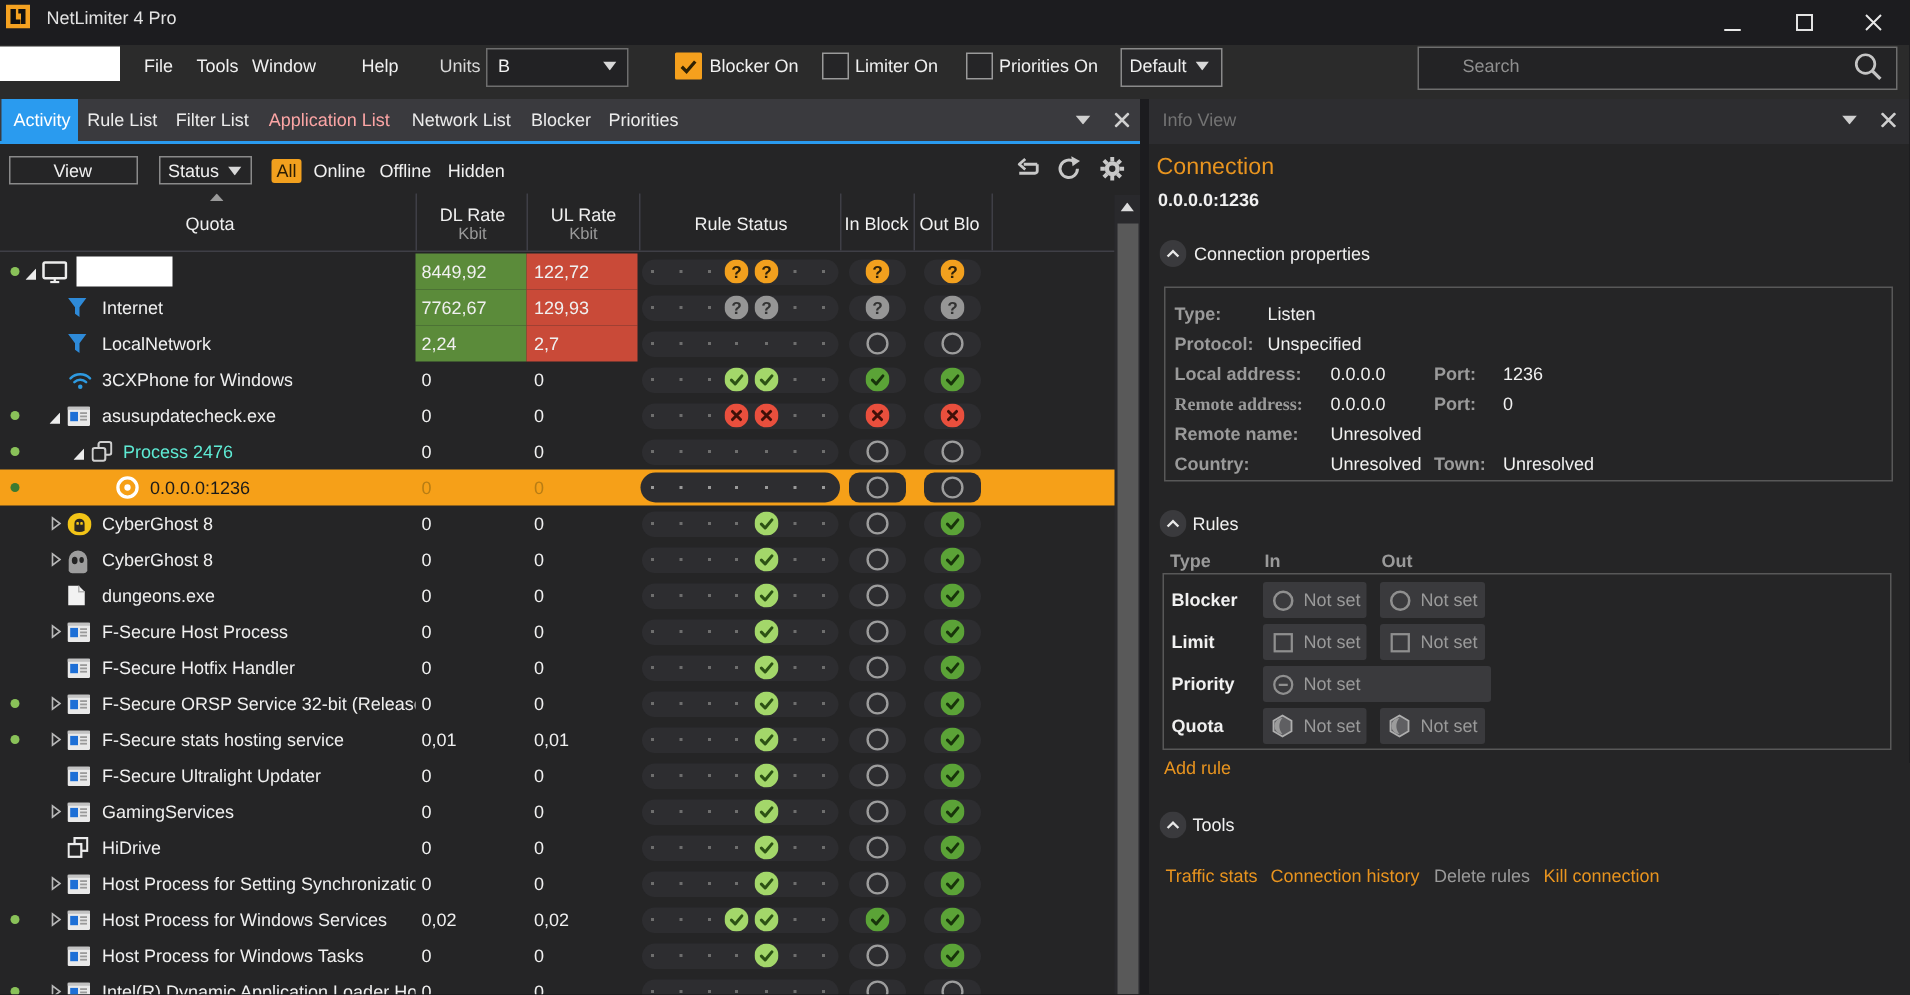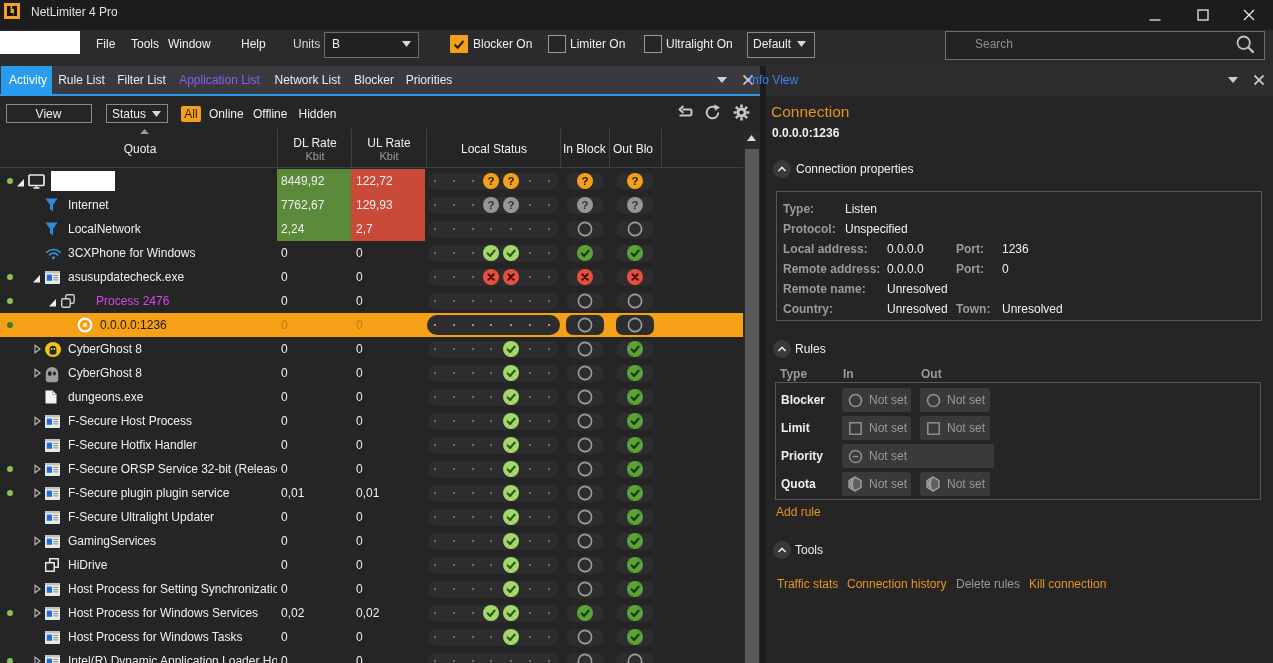--- a/index.html
+++ b/index.html
@@ -46,47 +46,47 @@
       <path d="M0 0 h9 l-4.5 6 z" fill="#d8d8d8"></path>
     </svg>
 <div style="position:absolute;left:450px;top:35px;width:18px;height:18px;background:#f5a01d;border-radius:1px;"></div>
 <svg style="position:absolute;left:452px;top:37px;" width="14" height="14" viewBox="0 0 14 14">
       <path d="M2.5 7.5 l3.2 3.2 L11.5 4" fill="none" stroke="#2e2103" stroke-width="2.2"></path>
     </svg>
 <div class="t" style="left:473px;top:36px;">Blocker On</div>
 <div style="position:absolute;left:548px;top:35px;width:18px;height:18px;background:#252527;border:1.5px solid #9a9a9a;box-sizing:border-box;"></div>
 <div class="t" style="left:570px;top:36px;">Limiter On</div>
 <div style="position:absolute;left:644px;top:35px;width:18px;height:18px;background:#252527;border:1.5px solid #9a9a9a;box-sizing:border-box;"></div>
-<div class="t" style="left:666px;top:36px;">Ultralight On</div>
+<div class="t" style="left:666px;top:36px;">Priorities On</div>
 <div style="position:absolute;left:747px;top:32px;width:66px;height:24px;border:1px solid #8a8a8a;background:#28282a;"></div>
 <div class="t" style="left:753px;top:36px;">Default</div>
 <svg style="position:absolute;left:797px;top:41px;" width="9" height="6" viewBox="0 0 9 6">
       <path d="M0 0 h9 l-4.5 6 z" fill="#d8d8d8"></path>
     </svg>
 <div style="position:absolute;left:945px;top:31px;width:318px;height:27px;border:1px solid #6e6e6e;background:#232325;"></div>
 <div class="t" style="left:975px;top:36px;color:#8f8f8f;">Search</div>
 <svg style="position:absolute;left:1235px;top:34px;" width="21" height="21" viewBox="0 0 21 21">
       <circle cx="8.7" cy="8.7" r="6.2" fill="none" stroke="#c4c4c4" stroke-width="1.8"></circle>
       <path d="M13.2 13.2 L18.6 18.6" stroke="#c4c4c4" stroke-width="2.2"></path>
     </svg>
 <div style="position:absolute;left:1px;top:66px;width:51px;height:27.5px;background:#2a9bef;"></div>
 <div class="t" style="left:28px;top:72px;transform:translateX(-50%);color:#fff;">Activity</div>
 <div class="t" style="left:81.5px;top:72px;transform:translateX(-50%);color:#ececec;">Rule List</div>
 <div class="t" style="left:141.5px;top:72px;transform:translateX(-50%);color:#ececec;">Filter List</div>
-<div class="t" style="left:219.5px;top:72px;transform:translateX(-50%);color:#8b5cf6;">Application List</div>
+<div class="t" style="left:219.5px;top:72px;transform:translateX(-50%);color:#fca5a5;">Application List</div>
 <div class="t" style="left:307.5px;top:72px;transform:translateX(-50%);color:#ececec;">Network List</div>
 <div class="t" style="left:374px;top:72px;transform:translateX(-50%);color:#ececec;">Blocker</div>
 <div class="t" style="left:429px;top:72px;transform:translateX(-50%);color:#ececec;">Priorities</div>
 <svg style="position:absolute;left:716.5px;top:77px;" width="10" height="6" viewBox="0 0 10 6">
       <path d="M0 0 h10 l-5 6 z" fill="#cfcfcf"></path>
     </svg>
 <svg style="position:absolute;left:742.5px;top:75px;" width="10" height="10" viewBox="0 0 10 10">
       <path d="M0.5 0.5 L9.5 9.5 M9.5 0.5 L0.5 9.5" stroke="#cfcfcf" stroke-width="1.7"></path>
     </svg>
-<div class="t" style="left:749px;top:72px;color:#3b82f6;">Info View</div>
+<div class="t" style="left:775px;top:72px;color:#737373;">Info View</div>
 <svg style="position:absolute;left:1228px;top:77px;" width="10" height="6" viewBox="0 0 10 6">
       <path d="M0 0 h10 l-5 6 z" fill="#cfcfcf"></path>
     </svg>
 <svg style="position:absolute;left:1254px;top:75px;" width="10" height="10" viewBox="0 0 10 10">
       <path d="M0.5 0.5 L9.5 9.5 M9.5 0.5 L0.5 9.5" stroke="#cfcfcf" stroke-width="1.7"></path>
     </svg>
 <div style="position:absolute;left:5.5px;top:104px;width:86px;height:19px;border:1px solid #8a8a8a;box-sizing:border-box;"></div>
 <div class="t" style="left:48.5px;top:105.5px;transform:translateX(-50%);">View</div>
 <div style="position:absolute;left:106px;top:104px;width:62px;height:19px;border:1px solid #8a8a8a;box-sizing:border-box;"></div>
 <div class="t" style="left:112px;top:105.5px;">Status</div>
@@ -116,21 +116,21 @@
       <circle cx="8.5" cy="8.5" r="2.1" fill="#252526"></circle>
     </svg>
 <svg style="position:absolute;left:140px;top:129px;" width="9" height="5" viewBox="0 0 9 5">
       <path d="M4.5 0 L9 5 H0 z" fill="#9a9a9a"></path>
     </svg>
 <div class="t" style="left:140px;top:141px;transform:translateX(-50%);">Quota</div>
 <div class="t" style="left:315px;top:134.5px;transform:translateX(-50%);">DL Rate</div>
 <div class="ts" style="left:315px;top:148px;transform:translateX(-50%);">Kbit</div>
 <div class="t" style="left:389px;top:134.5px;transform:translateX(-50%);">UL Rate</div>
 <div class="ts" style="left:389px;top:148px;transform:translateX(-50%);">Kbit</div>
-<div class="t" style="left:494px;top:141px;transform:translateX(-50%);">Local Status</div>
+<div class="t" style="left:494px;top:141px;transform:translateX(-50%);">Rule Status</div>
 <div class="t" style="left:563px;top:141px;">In Block</div>
 <div class="t" style="left:613px;top:141px;">Out Blo</div>
 <div style="position:absolute;left:277px;top:129px;width:1px;height:38px;background:#3f3f46;"></div>
 <div style="position:absolute;left:351px;top:129px;width:1px;height:38px;background:#3f3f46;"></div>
 <div style="position:absolute;left:425.5px;top:129px;width:1px;height:38px;background:#3f3f46;"></div>
 <div style="position:absolute;left:560px;top:129px;width:1px;height:38px;background:#3f3f46;"></div>
 <div style="position:absolute;left:609px;top:129px;width:1px;height:38px;background:#3f3f46;"></div>
 <div style="position:absolute;left:661px;top:129px;width:1px;height:38px;background:#3f3f46;"></div>
 <div style="position:absolute;left:0px;top:166.5px;width:743px;height:1px;background:#3f3f46;"></div>
 <div style="position:absolute;left:743px;top:130px;width:17px;height:533px;background:#29292c;"></div>
@@ -303,21 +303,21 @@
       <path d="M5.3 5.3 l5.4 5.4 M10.7 5.3 l-5.4 5.4" stroke="#401008" stroke-width="2" stroke-linecap="round"></path>
     </svg>
 <div style="position:absolute;left:7px;top:298.0px;width:6px;height:6px;background:#8ac259;border-radius:50%;"></div>
 <svg style="position:absolute;left:49px;top:299.0px;" width="7" height="7.5" viewBox="0 0 7 7.5">
       <path d="M7 0 V7.5 H0 z" fill="#ececec"></path>
     </svg>
 <svg style="position:absolute;left:61px;top:294.0px;" width="14" height="14" viewBox="0 0 14 14">
       <rect x="4.7" y="0.7" width="8.5" height="8.5" rx="1.5" fill="none" stroke="#cfcfcf" stroke-width="1.4"></rect>
       <rect x="0.7" y="4.7" width="8.5" height="8.5" rx="1.5" fill="#252526" stroke="#cfcfcf" stroke-width="1.4"></rect>
     </svg>
-<div class="t" style="left:96px;top:293.0px;color:#d946ef;max-width:192px;overflow:hidden;">Process 2476</div>
+<div class="t" style="left:82px;top:293.0px;color:#5eead4;max-width:192px;overflow:hidden;">Process 2476</div>
 <div class="t" style="left:281px;top:293.0px;color:#f0f0f0;">0</div>
 <div class="t" style="left:356px;top:293.0px;color:#f0f0f0;">0</div>
 <div style="position:absolute;left:427.5px;top:292.5px;width:131px;height:17px;background:#2d2d30;border-radius:8.5px;"></div>
 <div style="position:absolute;left:434px;top:300.0px;width:2px;height:2px;background:#6e6e6e;"></div>
 <div style="position:absolute;left:453px;top:300.0px;width:2px;height:2px;background:#6e6e6e;"></div>
 <div style="position:absolute;left:471.5px;top:300.0px;width:2px;height:2px;background:#6e6e6e;"></div>
 <div style="position:absolute;left:490px;top:300.0px;width:2px;height:2px;background:#6e6e6e;"></div>
 <div style="position:absolute;left:509.5px;top:300.0px;width:2px;height:2px;background:#6e6e6e;"></div>
 <div style="position:absolute;left:528.5px;top:300.0px;width:2px;height:2px;background:#6e6e6e;"></div>
 <div style="position:absolute;left:547.5px;top:300.0px;width:2px;height:2px;background:#6e6e6e;"></div>
@@ -549,21 +549,21 @@
       <path d="M1 1.2 v7.6 l5-3.8 z" fill="none" stroke="#b8b8b8" stroke-width="1.1"></path>
     </svg>
 <svg style="position:absolute;left:45px;top:486.5px;" width="15" height="13" viewBox="0 0 15 13">
       <rect x="0" y="0" width="15" height="13" rx="1" fill="#e9e9e9"></rect>
       <rect x="0" y="0" width="15" height="2.2" fill="#c2c2c2"></rect>
       <rect x="1.8" y="3.6" width="5.2" height="6.2" fill="#1d6fd6"></rect>
       <rect x="8.4" y="3.8" width="4.6" height="1.2" fill="#9a9a9a"></rect>
       <rect x="8.4" y="6" width="4.6" height="1.2" fill="#9a9a9a"></rect>
       <rect x="8.4" y="8.2" width="4.6" height="1.2" fill="#9a9a9a"></rect>
     </svg>
-<div class="t" style="left:68px;top:485.0px;color:#f0f0f0;max-width:209px;overflow:hidden;">F-Secure plugin plugin service</div>
+<div class="t" style="left:68px;top:485.0px;color:#f0f0f0;max-width:209px;overflow:hidden;">F-Secure stats hosting service</div>
 <div class="t" style="left:281px;top:485.0px;color:#f0f0f0;">0,01</div>
 <div class="t" style="left:356px;top:485.0px;color:#f0f0f0;">0,01</div>
 <div style="position:absolute;left:427.5px;top:484.5px;width:131px;height:17px;background:#2d2d30;border-radius:8.5px;"></div>
 <div style="position:absolute;left:434px;top:492.0px;width:2px;height:2px;background:#6e6e6e;"></div>
 <div style="position:absolute;left:453px;top:492.0px;width:2px;height:2px;background:#6e6e6e;"></div>
 <div style="position:absolute;left:471.5px;top:492.0px;width:2px;height:2px;background:#6e6e6e;"></div>
 <div style="position:absolute;left:490px;top:492.0px;width:2px;height:2px;background:#6e6e6e;"></div>
 <svg style="position:absolute;left:502.5px;top:485.0px;" width="16" height="16" viewBox="0 0 16 16">
       <circle cx="8" cy="8" r="8" fill="#a3d76a"></circle>
       <path d="M4.6 8.4 l2.5 2.6 L11.6 5.6" fill="none" stroke="#2c5214" stroke-width="2" stroke-linecap="round" stroke-linejoin="round"></path>
@@ -815,21 +815,21 @@
 <div class="t" style="left:796px;top:161px;">Connection properties</div>
 <div style="position:absolute;left:775.5px;top:190.5px;width:486px;height:130px;border:1px solid #585858;box-sizing:border-box;"></div>
 <div class="t gb" style="left:783px;top:200.6px;">Type:</div>
 <div class="t" style="left:845px;top:200.6px;">Listen</div>
 <div class="t gb" style="left:783px;top:220.8px;">Protocol:</div>
 <div class="t" style="left:845px;top:220.8px;">Unspecified</div>
 <div class="t gb" style="left:783px;top:240.9px;">Local address:</div>
 <div class="t" style="left:887px;top:240.9px;">0.0.0.0</div>
 <div class="t gb" style="left:956px;top:240.9px;">Port:</div>
 <div class="t" style="left:1002px;top:240.9px;">1236</div>
-<div class="t gb" style="left:783px;top:261.0px;">Remote address:</div>
+<div class="t gb" style="left:783px;top:261.0px;font-family:Liberation Serif, serif;">Remote address:</div>
 <div class="t" style="left:887px;top:261.0px;">0.0.0.0</div>
 <div class="t gb" style="left:956px;top:261.0px;">Port:</div>
 <div class="t" style="left:1002px;top:261.0px;">0</div>
 <div class="t gb" style="left:783px;top:280.8px;">Remote name:</div>
 <div class="t" style="left:887px;top:280.8px;">Unresolved</div>
 <div class="t gb" style="left:783px;top:301.0px;">Country:</div>
 <div class="t" style="left:887px;top:301.0px;">Unresolved</div>
 <div class="t gb" style="left:956px;top:301.0px;">Town:</div>
 <div class="t" style="left:1002px;top:301.0px;">Unresolved</div>
 <svg style="position:absolute;left:773px;top:339.5px;" width="18" height="18" viewBox="0 0 18 18">

